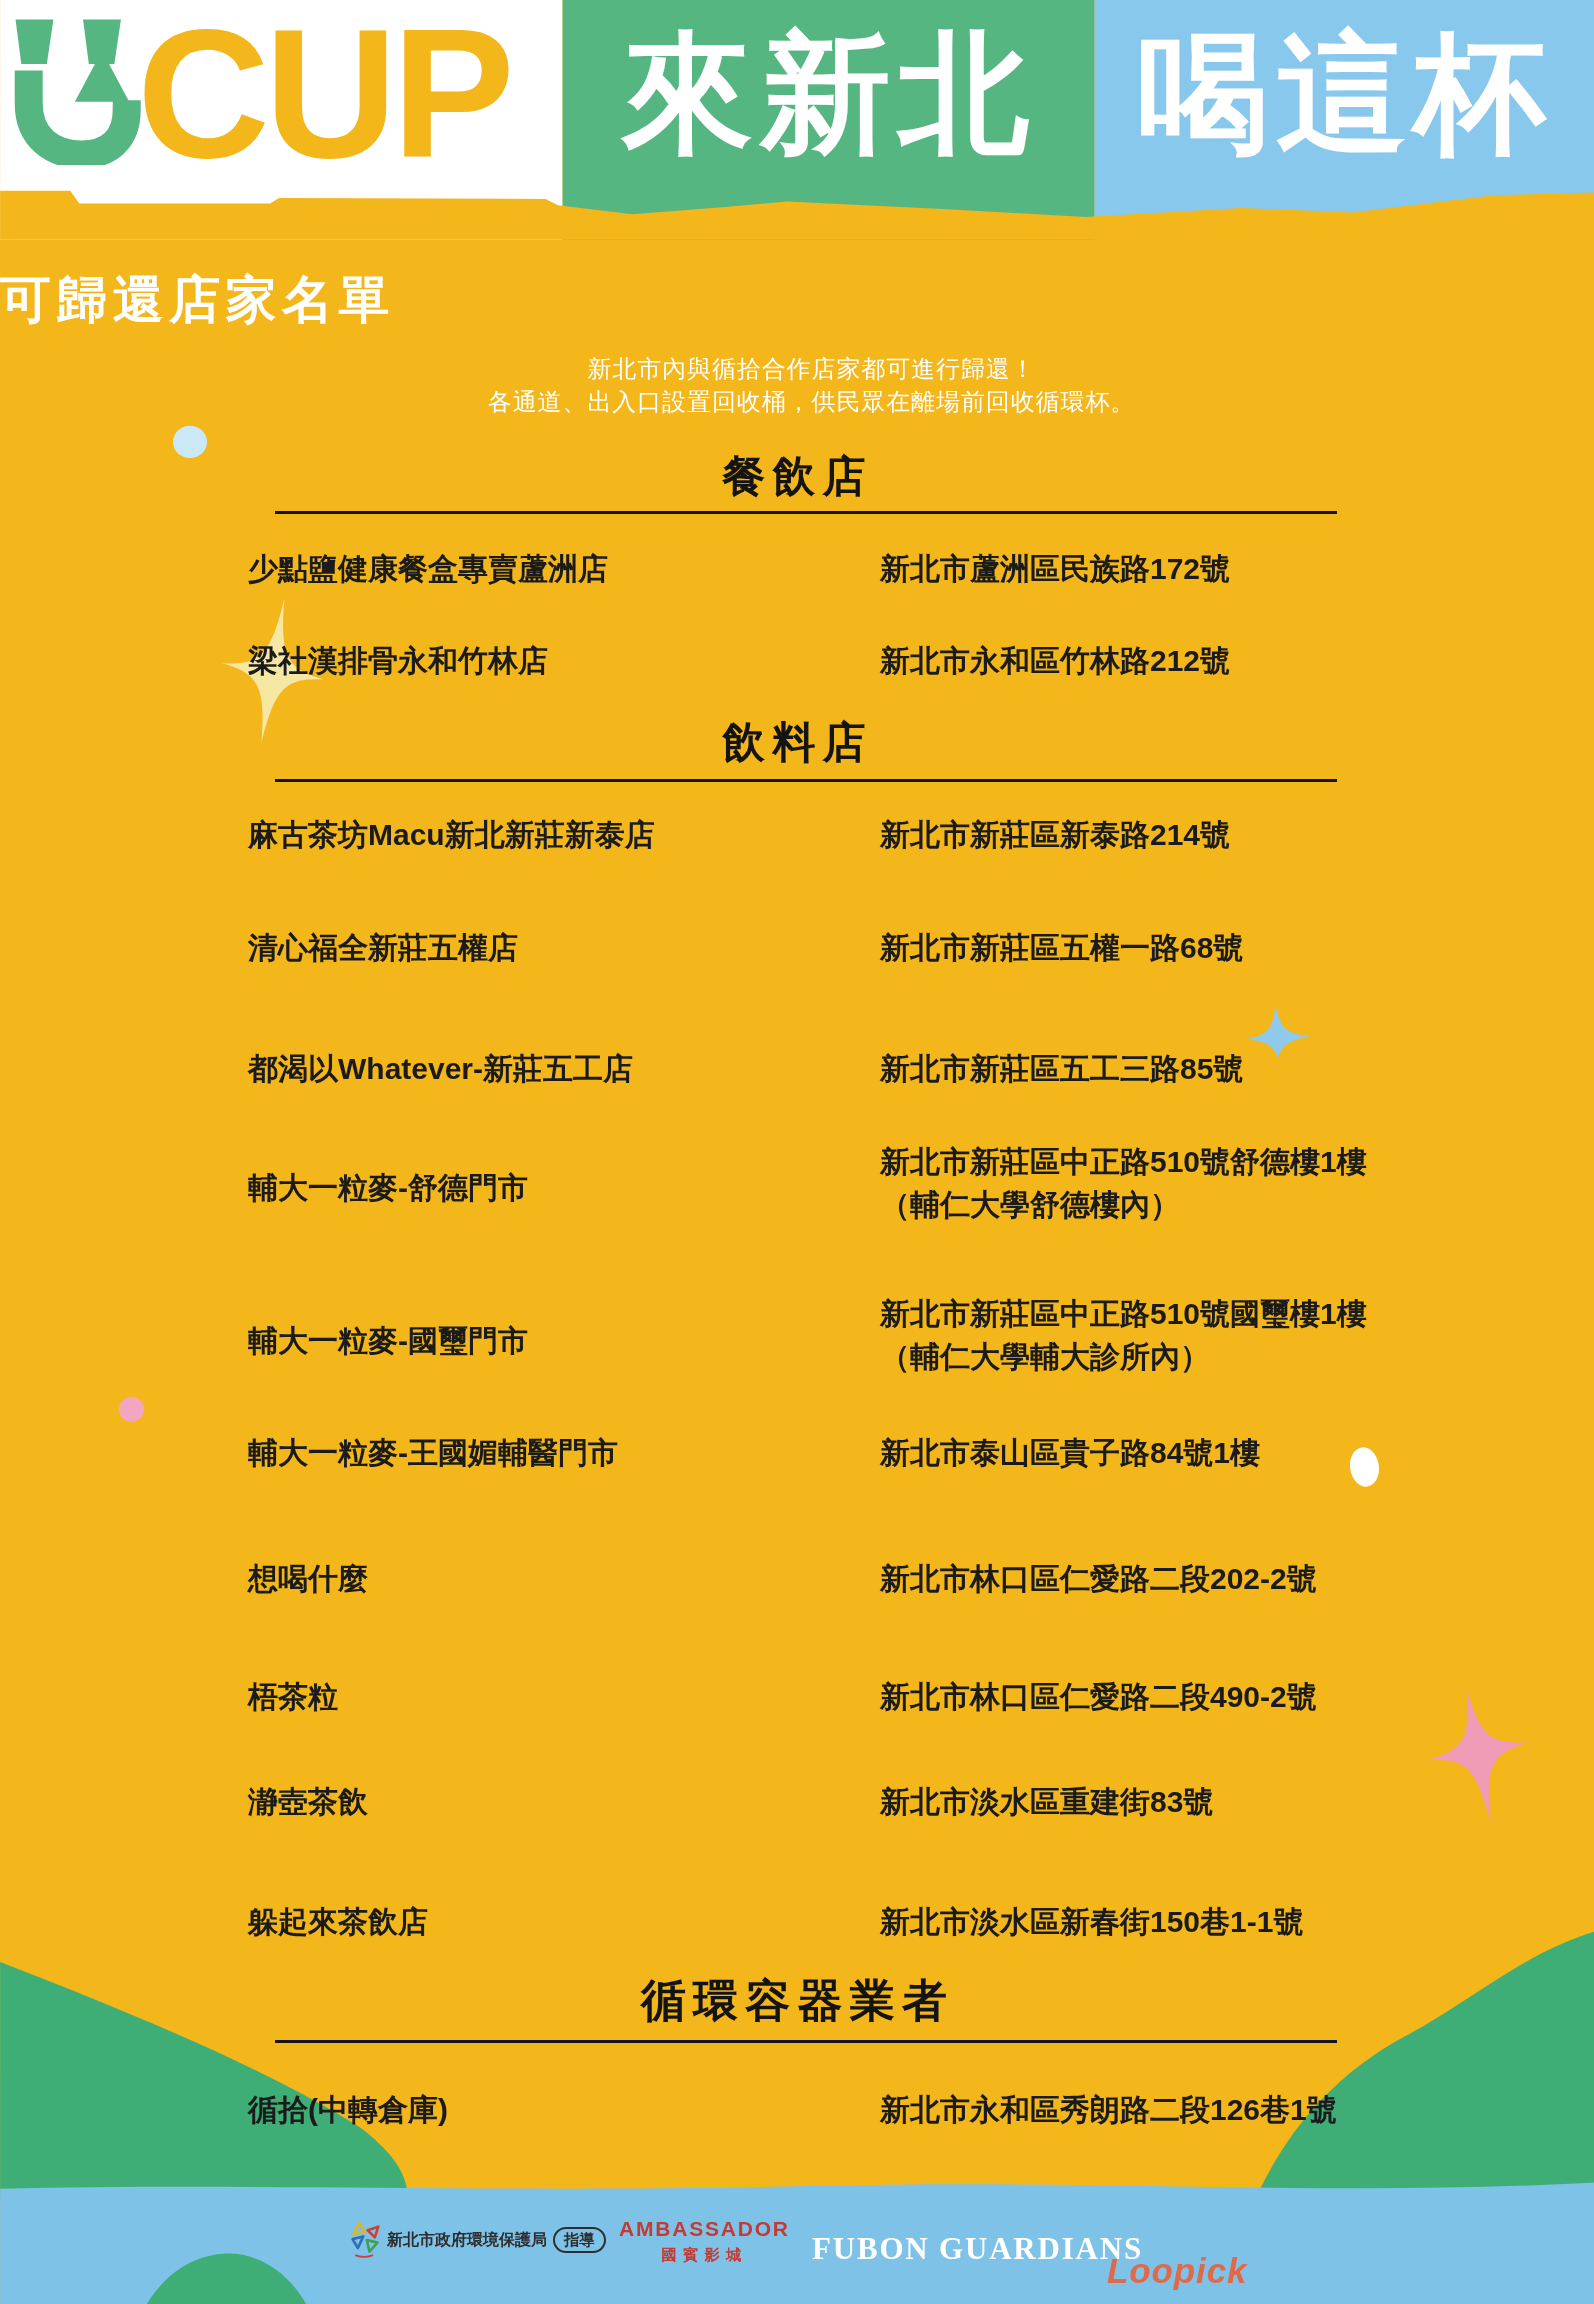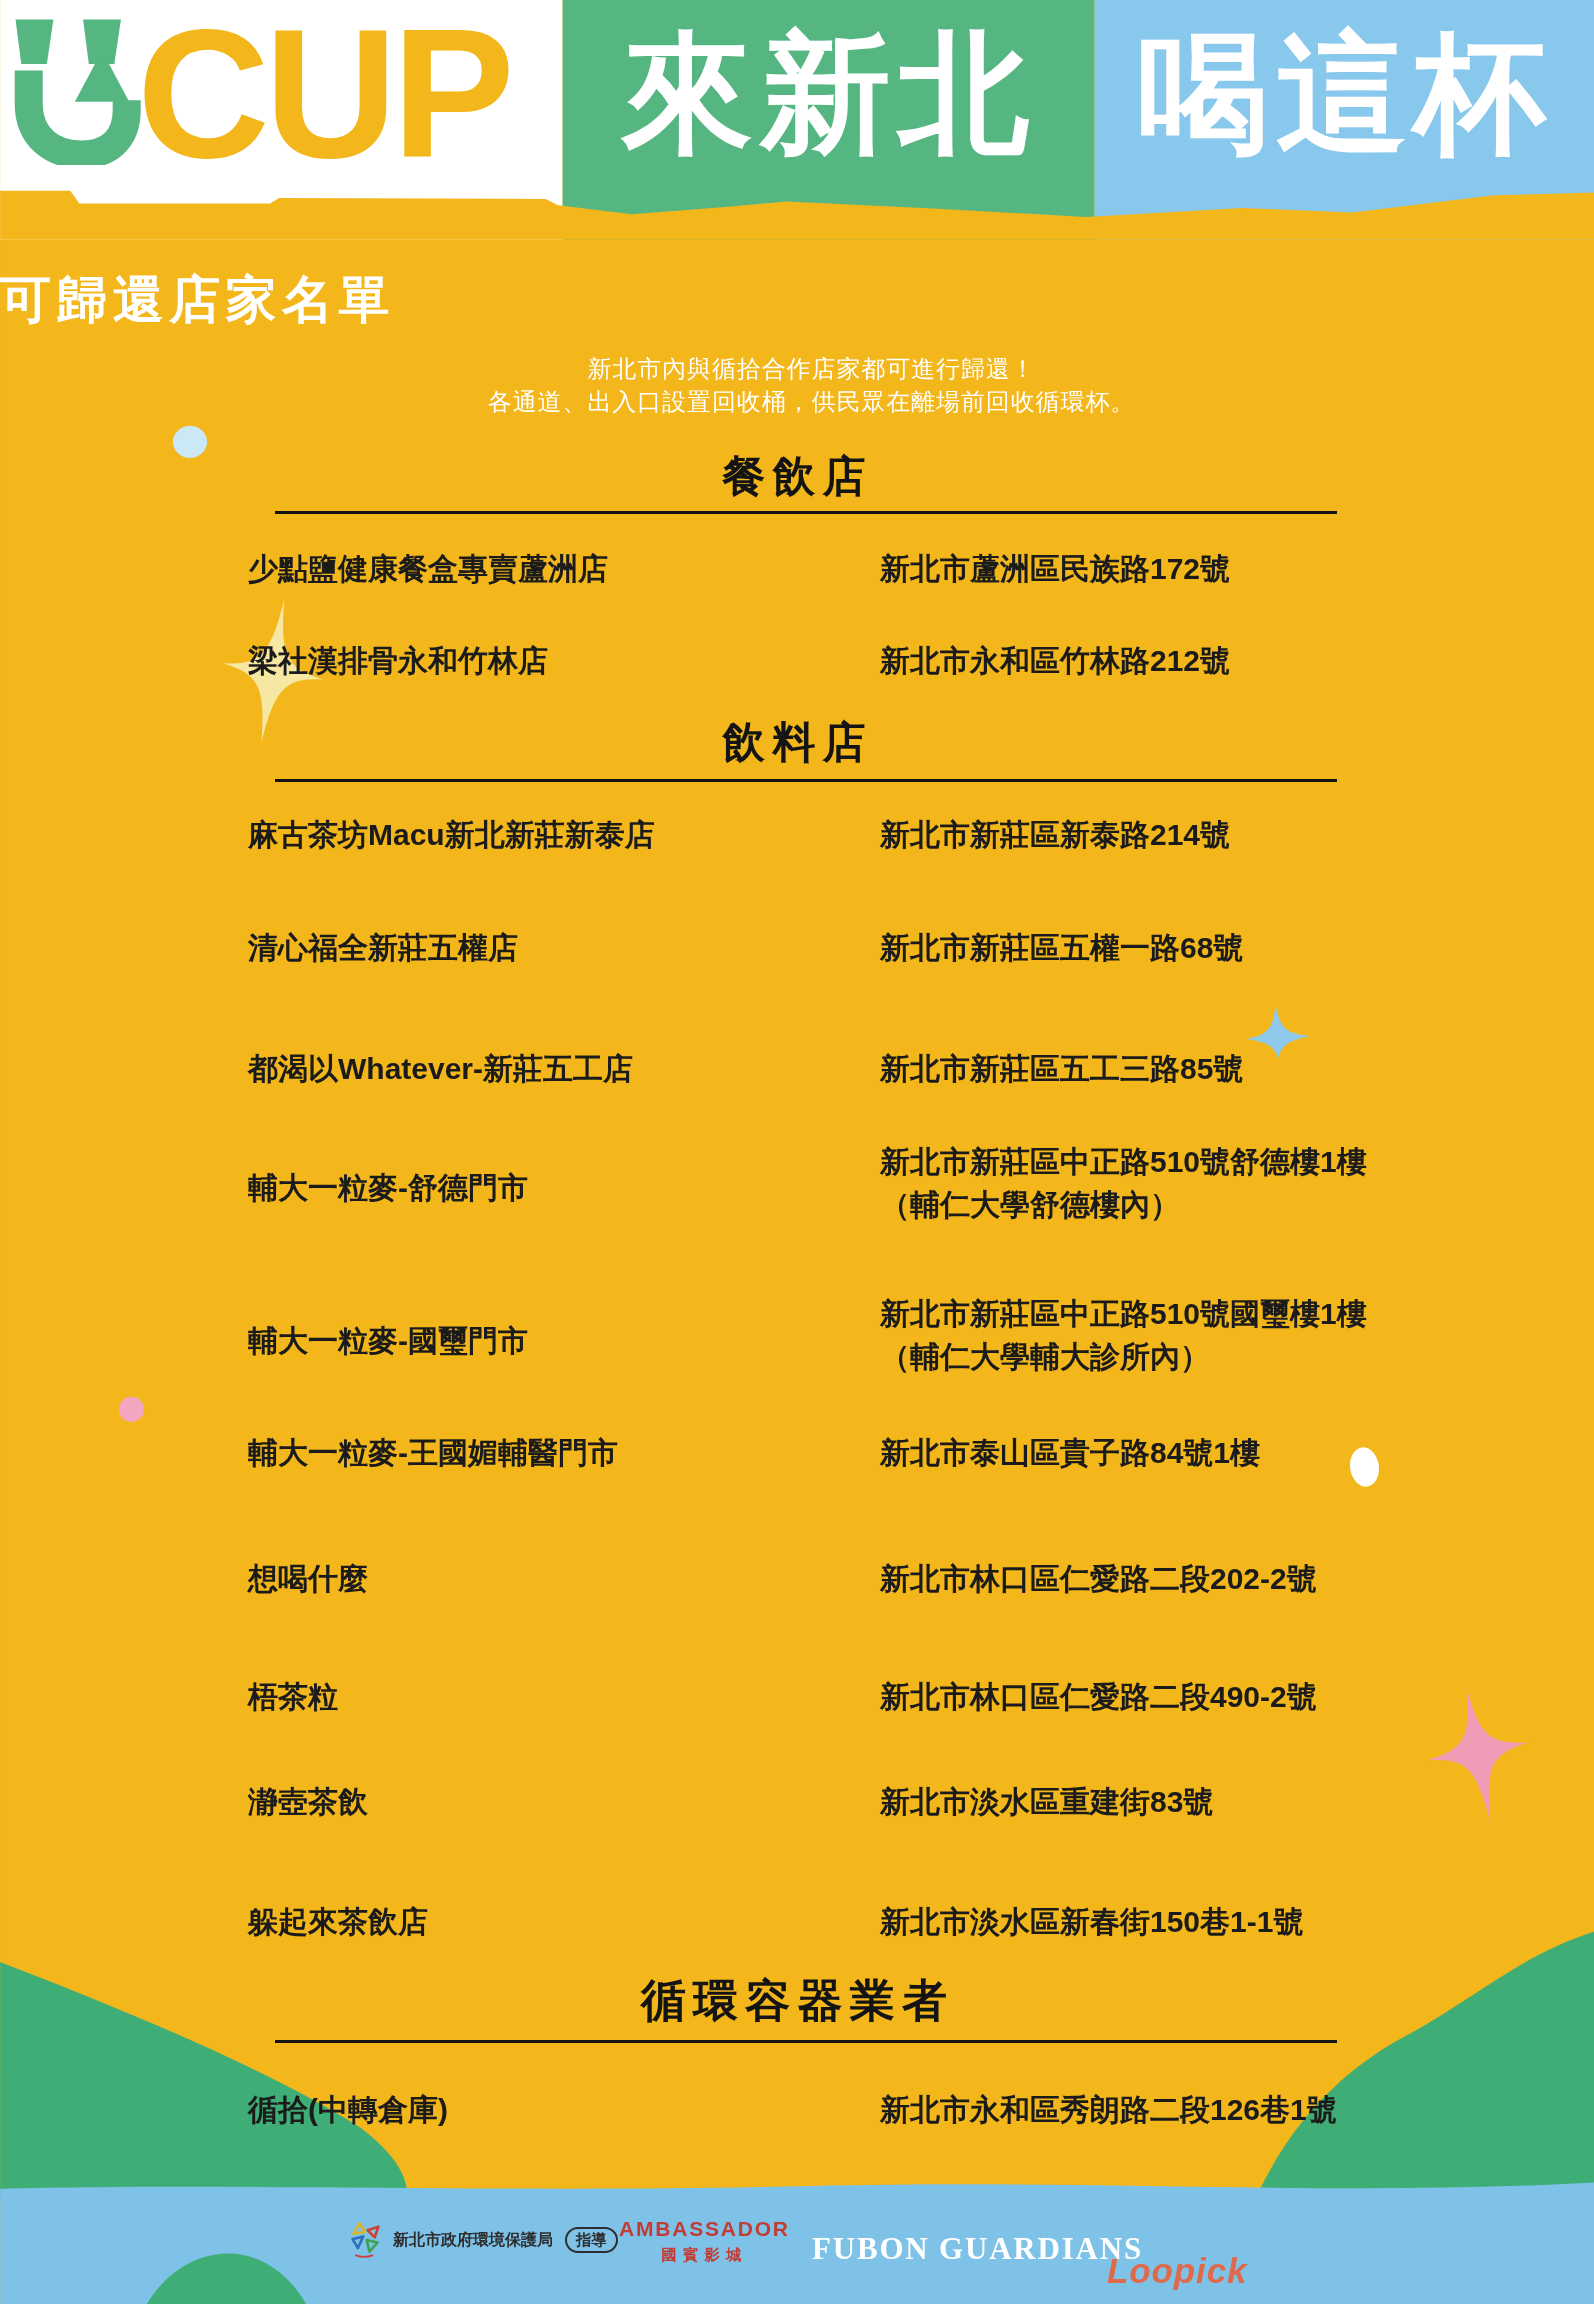--- a/index.html
+++ b/index.html
@@ -11,21 +11,21 @@
           color:#ffffff;font-weight:800;font-size:131px;letter-spacing:7.2px;z-index:2;}
   .cup-text{left:137px;top:-12.6px;font-size:184px;font-weight:800;color:#F3B61B;letter-spacing:-5.4px;}
   .title{left:0;width:1595px;top:266px;font-size:51px;font-weight:800;color:#ffffff;letter-spacing:5.4px;}
   .sub{left:14px;width:1595px;text-align:center;color:#ffffff;font-size:24px;font-weight:500;letter-spacing:0.9px;}
   .sec-head{left:0;width:1595px;text-align:center;font-size:43px;font-weight:800;color:#141414;letter-spacing:7.2px;}
   .sec-line{left:275px;width:1062px;height:2.7px;background:#141414;z-index:2;position:absolute;}
   .store-name{left:248px;font-size:30px;font-weight:600;color:#1b1b1b;}
   .store-addr{left:880px;font-size:30px;font-weight:600;color:#1b1b1b;}
   .addr-2line div{line-height:43px;}
   .footer-item{z-index:3;}
-  .epa-group{left:349px;top:2221px;display:flex;align-items:center;gap:12px;}
+  .epa-group{left:349px;top:2221px;display:flex;align-items:center;gap:6px;}
   .epa-name{font-size:16px;font-weight:600;color:#2e2e2e;}
   .epa-badge{font-size:15.3px;font-weight:600;color:#2e2e2e;border:2.3px solid #2e2e2e;border-radius:13.5px;padding:0.9px 9px;}
   .amb{left:619px;top:2217px;text-align:center;color:#C23B34;}
   .amb-line1{font-size:21px;font-weight:800;letter-spacing:1.8px;}
   .amb-line2{font-size:15.3px;font-weight:700;letter-spacing:6.3px;margin-top:3.6px;}
   .fubon{left:812px;top:2231px;font-family:"Liberation Serif","DejaVu Serif",serif;font-size:31px;font-weight:700;
          color:#ffffff;letter-spacing:1.8px;}
   .loopick{left:1107px;top:2227px;font-size:35px;font-weight:800;font-style:italic;color:#E0694A;letter-spacing:0.9px;margin-top:24px;}
 </style>
 </head>

